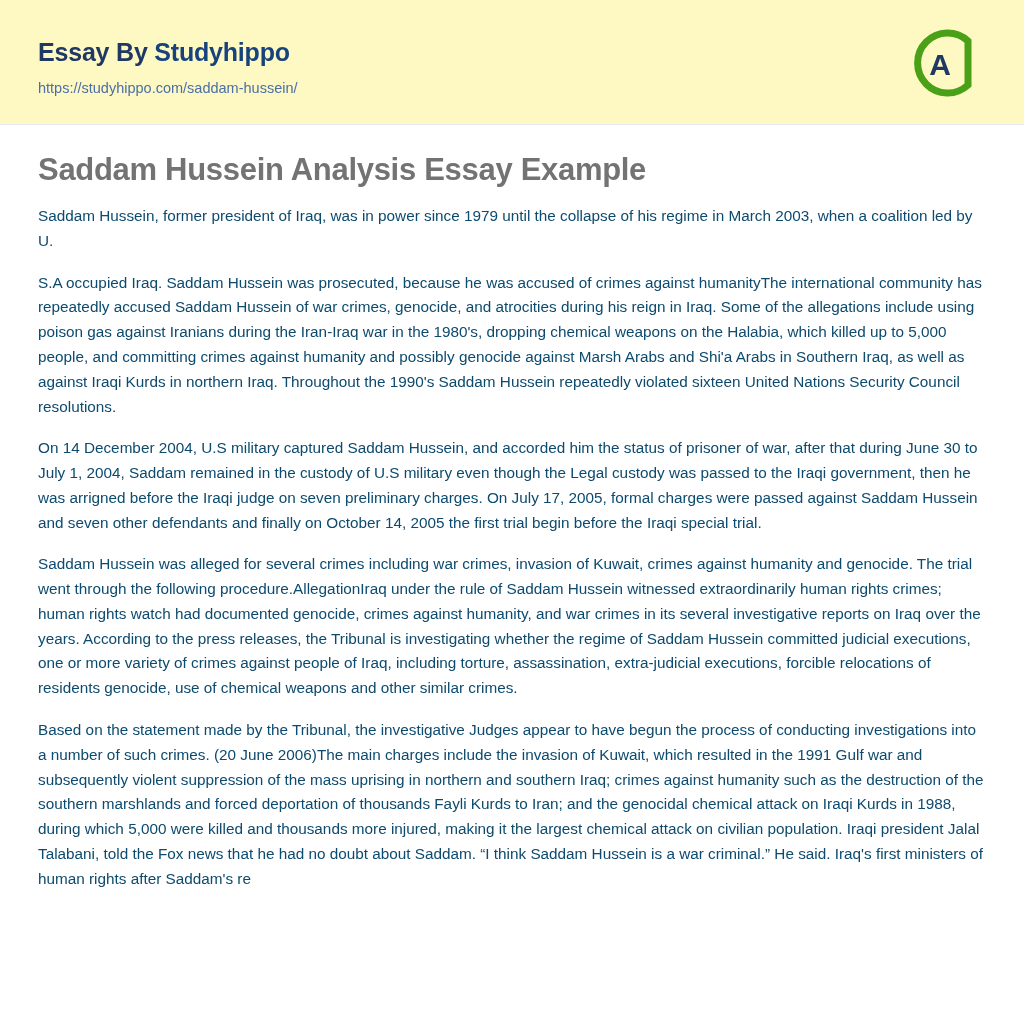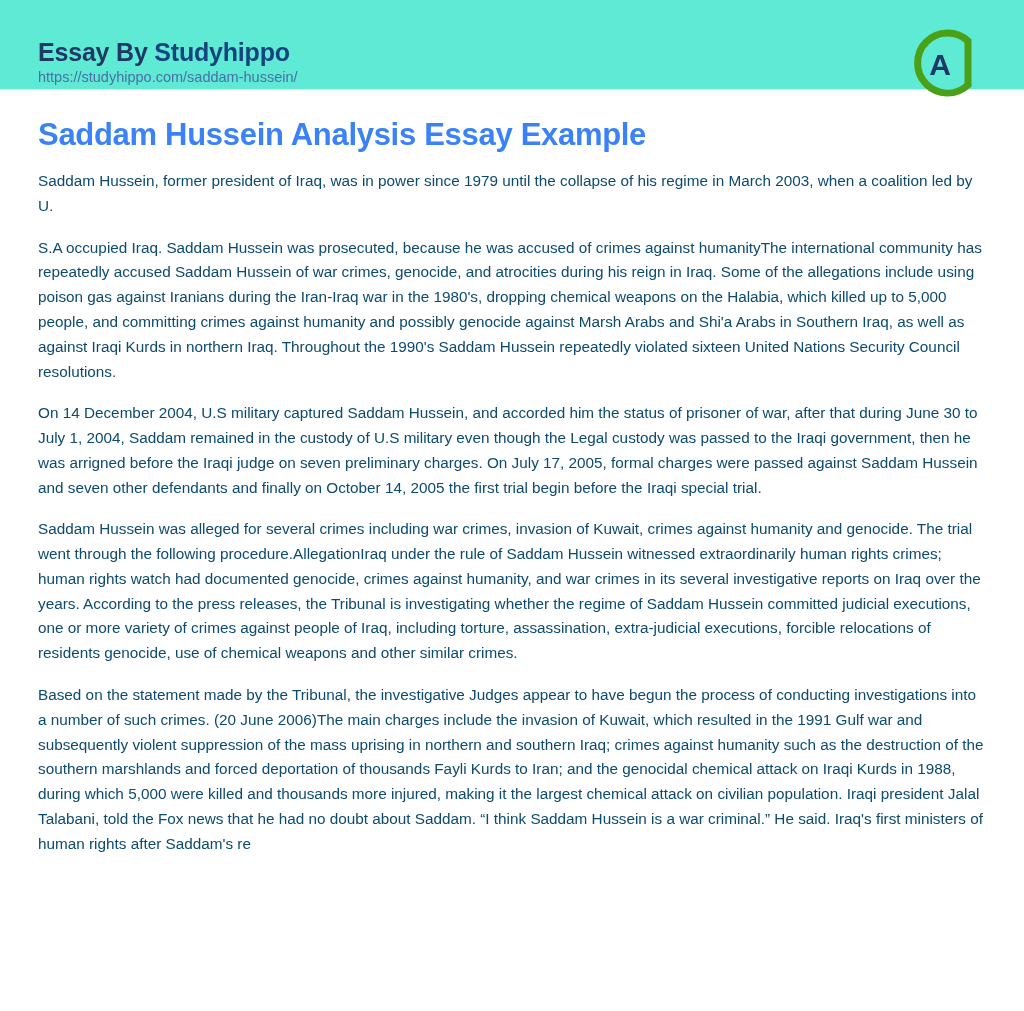--- a/index.html
+++ b/index.html
@@ -11,43 +11,43 @@
     height: 1011px;
     background: #ffffff;
     font-family: "Liberation Sans", sans-serif;
     color: #2c3340;
     overflow: hidden;
   }
 
   
   .site-header {
     position: relative;
-    height: 90px;
-    background: #5eead4;
+    height: 125px;
+    background: #fef9c3;
     border-bottom: 1px solid #e8ecf2;
     box-sizing: border-box;
   }
   .brand-block {
     position: absolute;
     left: 38px;
     top: 38px;
   }
   .brand-title {
     font-size: 25px;
     font-weight: bold;
     letter-spacing: -0.2px;
     margin: 0;
     color: #1f3864;
   }
   .brand-title .brand-accent {
     color: #16427e;
   }
   .brand-url {
     display: block;
-    margin-top: 2px;
+    margin-top: 13px;
     font-size: 14.5px;
     color: #4a6fa8;
     text-decoration: none;
   }
   .logo-wrap {
     position: absolute;
     right: 42px;
     top: 25px;
     width: 76px;
     height: 76px;
@@ -59,21 +59,21 @@
   
   .article {
     padding: 26px 40px 0 38px;
     box-sizing: border-box;
   }
   .article-title {
     font-size: 31px;
     font-weight: bold;
     line-height: 1.2;
     margin: 0 0 16px 0;
-    color: #3b82f6;
+    color: #737373;
     letter-spacing: -0.3px;
   }
   .article-body p {
     margin: 0 0 17px 0;
     font-size: 15.3px;
     line-height: 1.62;
     color: #0c4a6e;
   }
 </style>
 </head>

